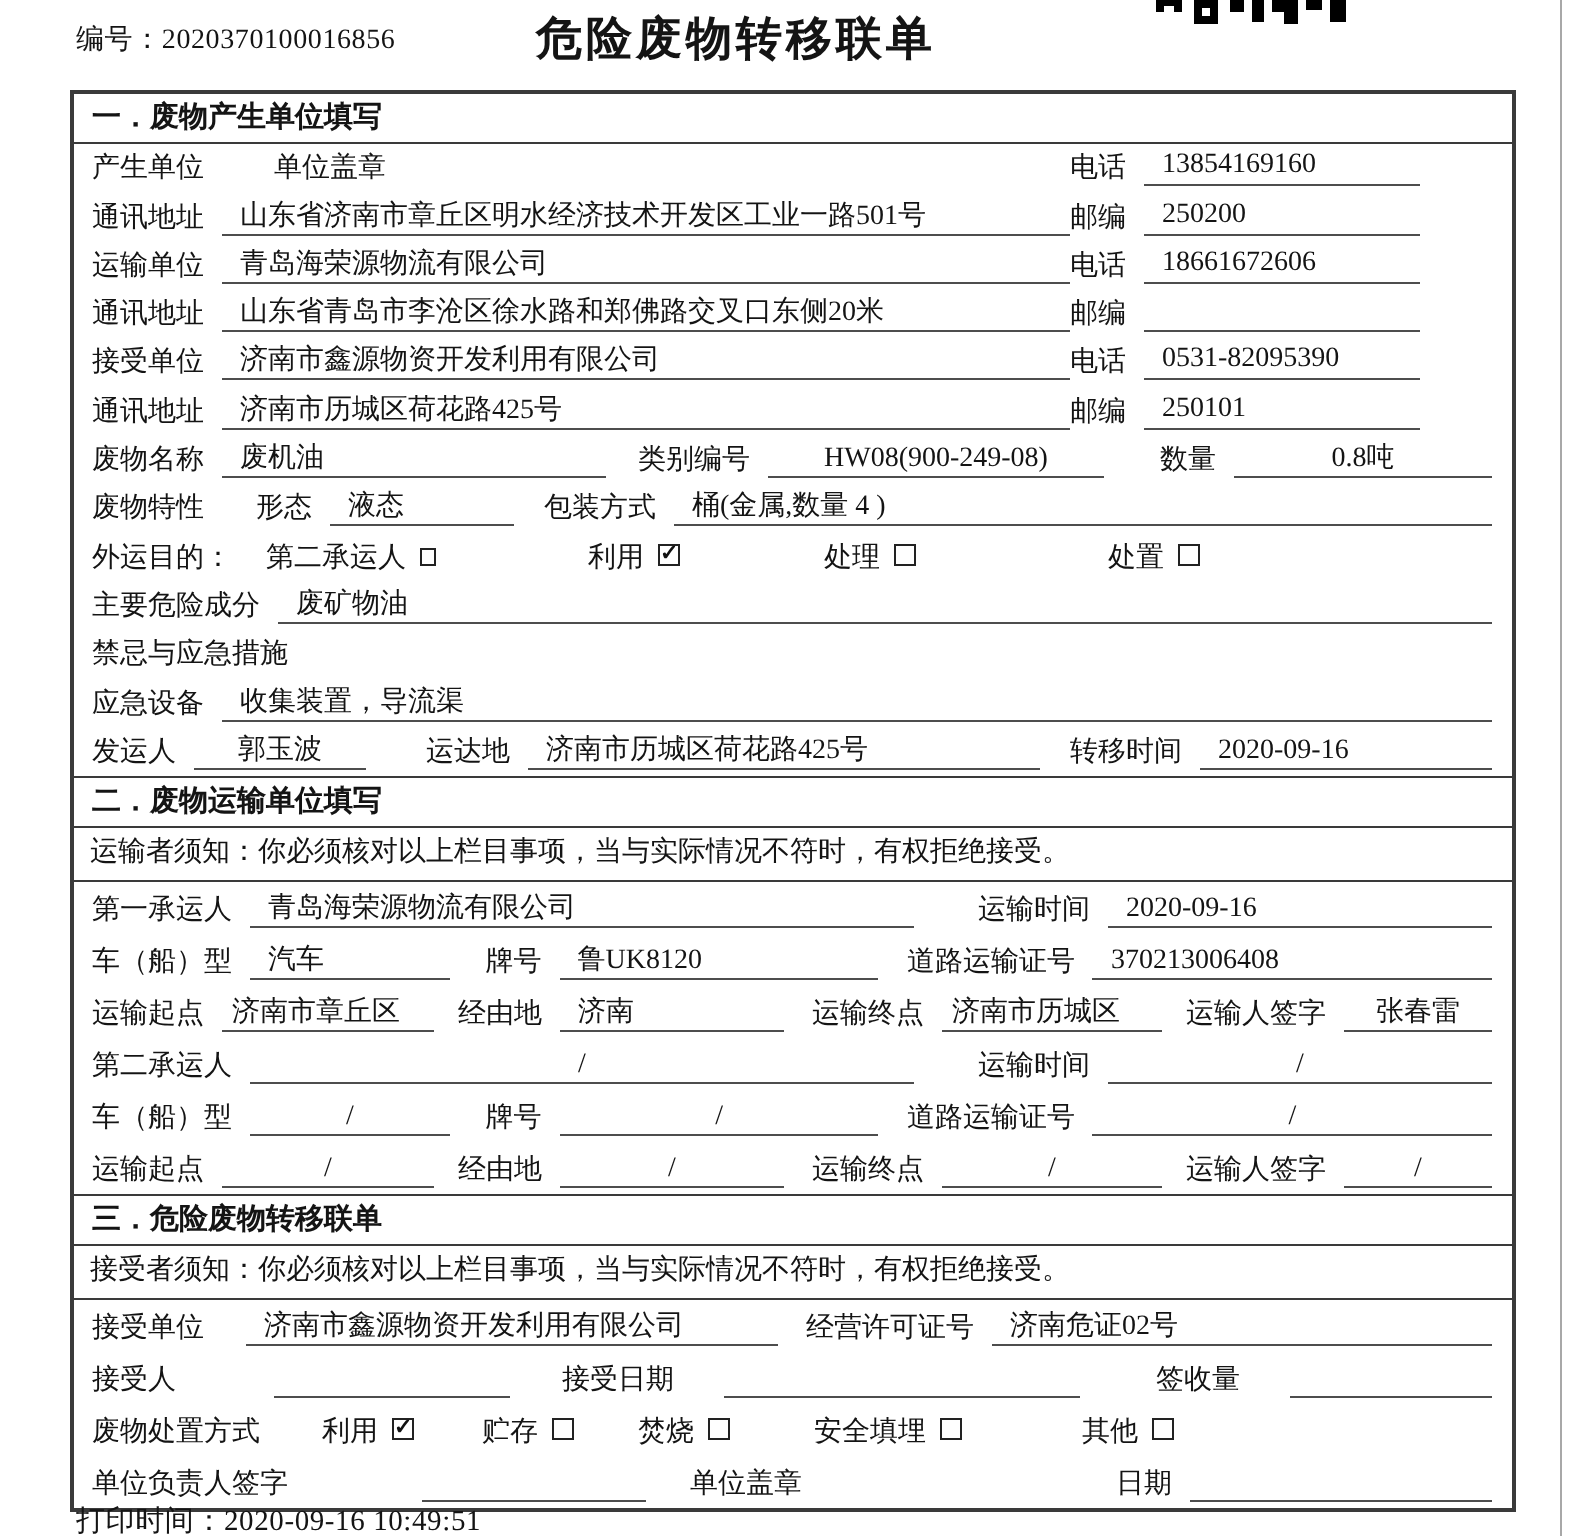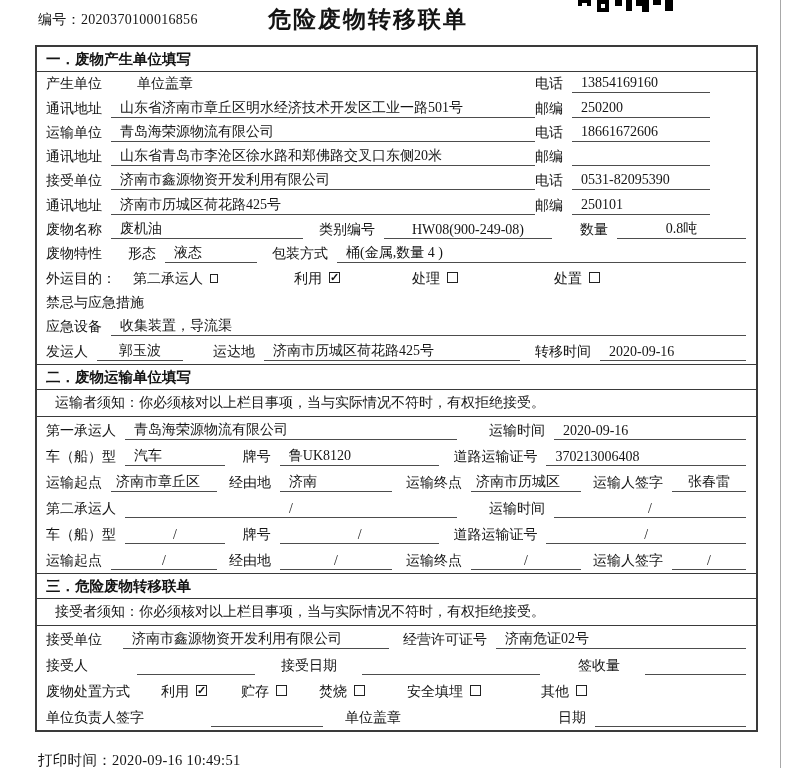--- a/index.html
+++ b/index.html
@@ -18,21 +18,21 @@
   .doc-title { position:absolute; left:0; right:60px; top:4px; text-align:center;
     font-size:23px; font-weight:bold; letter-spacing:2px; }
   .qr-frag { position:absolute; left:578px; top:0; }
 
   
   .form-table { position:absolute; left:35px; top:45px; width:723px; border:2px solid #3a3a3a; background:#fff; }
   .sec { border-top:1.5px solid #3a3a3a; }
   .sec:first-child { border-top:none; }
   .sec-title { font-weight:bold; font-size:14.5px; padding:2px 0 2px 9px; height:25px;
     border-bottom:1.2px solid #3a3a3a; line-height:21px; }
-  .notice { height:27px; line-height:25px; padding-left:18px; border-bottom:1.2px solid #3a3a3a; font-size:14px; }
+  .notice { height:27px; line-height:25px; padding-left:8px; border-bottom:1.2px solid #3a3a3a; font-size:14px; }
 
   .row { display:flex; align-items:flex-end; padding:0 10px 3px 9px; height:24.3px; white-space:nowrap; }
   .sec2 .row, .sec3 .row { height:26px; }
   .lbl { margin-right:9px; }
   .val { display:inline-block; border-bottom:1px solid #4d4d4d; padding:0 4px 0 9px;
     overflow:hidden; }
   .val.ctr { text-align:center; padding:0 2px; }
   .grow { flex:1 1 auto; }
   .rgroup { margin-left:auto; margin-right:36px; display:flex; }
   .ml { margin-left:26px; }
@@ -158,20 +158,24 @@
       <span class="opt" style="margin-left:72px">
         <span>处理</span>
         <span class="cb"></span>
       </span>
       <span class="opt" style="margin-left:96px">
         <span>处置</span>
         <span class="cb"></span>
       </span>
     </div>
 
+    <div class="row">
+      <span class="lbl">主要危险成分</span>
+      <span class="val grow">废矿物油</span>
+    </div>
 
     <div class="row">
       <span class="lbl">禁忌与应急措施</span>
     </div>
 
     <div class="row">
       <span class="lbl">应急设备</span>
       <span class="val grow">收集装置，导流渠</span>
     </div>
 

